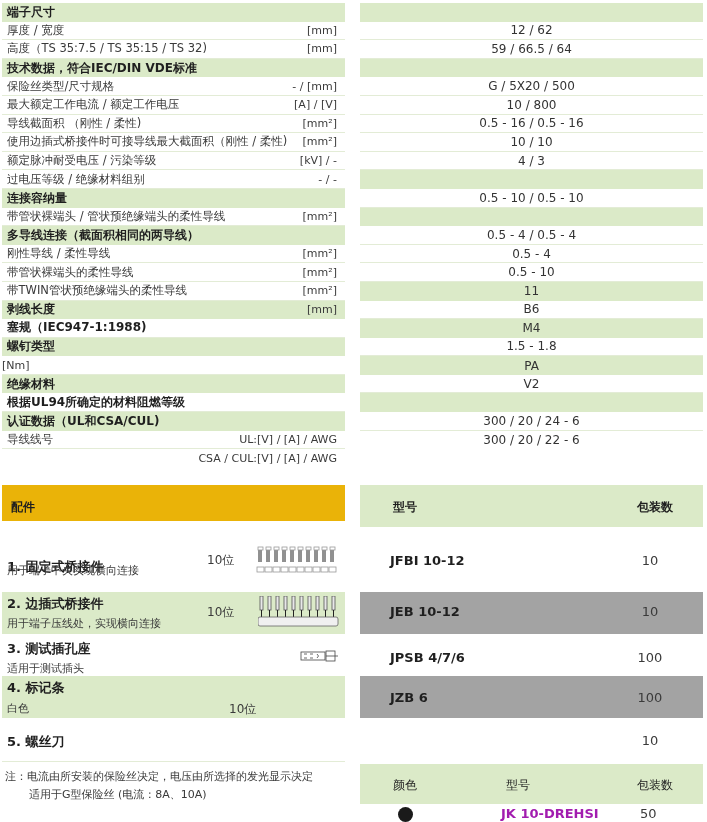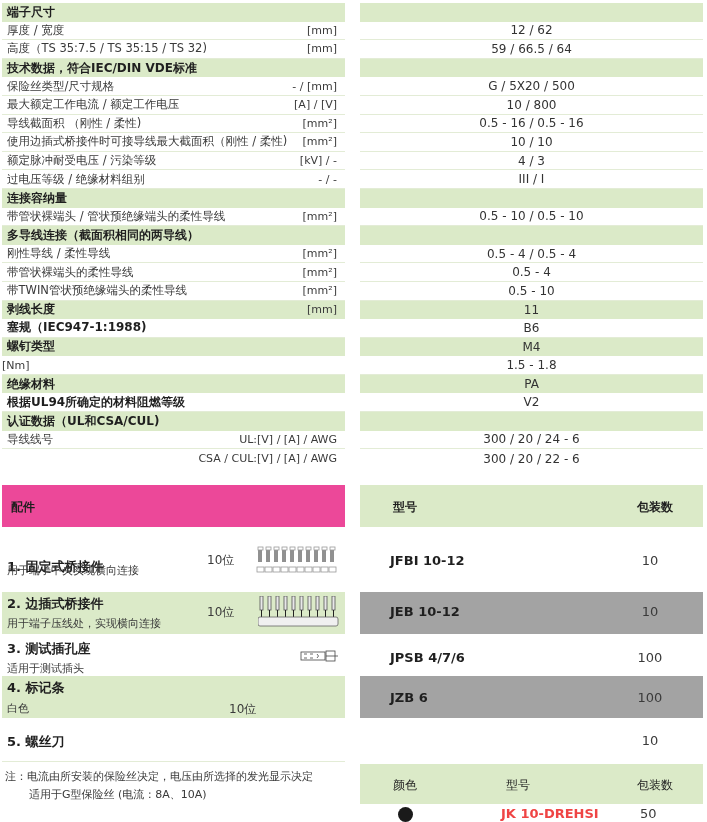--- a/index.html
+++ b/index.html
@@ -14,21 +14,21 @@
   .row { height: 18.6px; box-sizing: border-box; display: flex; align-items: center; font-size: 11.5px; white-space: nowrap; overflow: hidden; }
   .row.hdr { background: #dbeac8; color: #1f1f1f; font-weight: bold; font-size: 12px; }
   .row.bold { color: #1f1f1f; font-weight: bold; font-size: 12px; }
   .row.line { border-bottom: 1px solid #e3ecd6; }
   .row .lbl { padding-left: 5px; flex: 1; overflow: hidden; }
   .row .unit { padding-right: 8px; text-align: right; color: #3a3a3a; font-weight: normal; font-size: 11px; }
   .row.hdr .unit { font-weight: normal; }
   .spec-right .row { justify-content: center; font-size: 12px; color: #333; font-weight: normal; }
   .spec-right .row.hdr { font-weight: normal; }
 
-  .acc-hdr { position: absolute; left: 2px; top: 485px; width: 343px; height: 42px; background: #ec4899; }
+  .acc-hdr { position: absolute; left: 2px; top: 485px; width: 343px; height: 36px; background: #eab308; }
   .acc-hdr span { position: absolute; left: 9px; top: 14px; font-size: 12px; font-weight: bold; color: #1f1f1f; }
   .order-hdr { position: absolute; left: 360px; top: 485px; width: 343px; height: 42px; background: #dbeac8; }
   .order-hdr .c1 { position: absolute; left: 33px; top: 14px; font-size: 12px; font-weight: bold; color: #1f1f1f; }
   .order-hdr .c2 { position: absolute; left: 277px; top: 14px; font-size: 12px; font-weight: bold; color: #1f1f1f; }
 
   .acc-row { position: absolute; left: 2px; width: 343px; box-sizing: border-box; }
   .acc-row.green { background: #dbeac8; }
   .acc-title { position: absolute; left: 5px; font-size: 13px; font-weight: bold; color: #1f1f1f; }
   .acc-sub { position: absolute; left: 5px; font-size: 11px; color: #3a3a3a; }
   .acc-qty { position: absolute; font-size: 12px; color: #3a3a3a; }
@@ -39,21 +39,21 @@
   .ord-pack { position: absolute; left: 270px; width: 40px; text-align: center; font-size: 13px; color: #3a3a3a; }
 
   .note { position: absolute; left: 5px; top: 768px; font-size: 11px; color: #3a3a3a; line-height: 18px; }
   .note .l2 { padding-left: 24px; }
   .note-line { position: absolute; left: 2px; top: 761px; width: 343px; height: 1px; background: #e3ecd6; }
 
   .color-hdr { position: absolute; left: 360px; top: 764px; width: 343px; height: 40px; background: #dbeac8; }
   .color-hdr span { position: absolute; top: 13px; font-size: 12px; font-weight: normal; color: #1f1f1f; }
   .color-row { position: absolute; left: 360px; top: 804px; width: 343px; height: 18px; }
   .dot { position: absolute; left: 38px; top: 3px; width: 15px; height: 15px; border-radius: 50%; background: #1a1a1a; }
-  .color-row .model { position: absolute; left: 141px; top: 2px; font-size: 13px; font-weight: bold; color: #ef4444; }
+  .color-row .model { position: absolute; left: 141px; top: 2px; font-size: 13px; font-weight: bold; color: #a21caf; }
   .color-row .pack { position: absolute; left: 280px; top: 2px; font-size: 13px; color: #3a3a3a; }
 </style>
 </head>
 <body>
 
 <div class="spec-left" id="specLeft">
     <div class="row hdr">
       <span class="lbl">端子尺寸</span>
       <span class="unit"></span>
     </div>
@@ -157,21 +157,20 @@
 <div class="spec-right" id="specRight">
     <div class="row hdr"></div>
     <div class="row line">12 / 62</div>
     <div class="row line">59 / 66.5 / 64</div>
     <div class="row hdr"></div>
     <div class="row line">G / 5X20 / 500</div>
     <div class="row line">10 / 800</div>
     <div class="row line">0.5 - 16 / 0.5 - 16</div>
     <div class="row line">10 / 10</div>
     <div class="row line">4 / 3</div>
-    <div class="row line">III / I</div>
     <div class="row hdr"></div>
     <div class="row line">0.5 - 10 / 0.5 - 10</div>
     <div class="row hdr"></div>
     <div class="row line">0.5 - 4 / 0.5 - 4</div>
     <div class="row line">0.5 - 4</div>
     <div class="row line">0.5 - 10</div>
     <div class="row hdr">11</div>
     <div class="row line">B6</div>
     <div class="row hdr">M4</div>
     <div class="row line">1.5 - 1.8</div>

